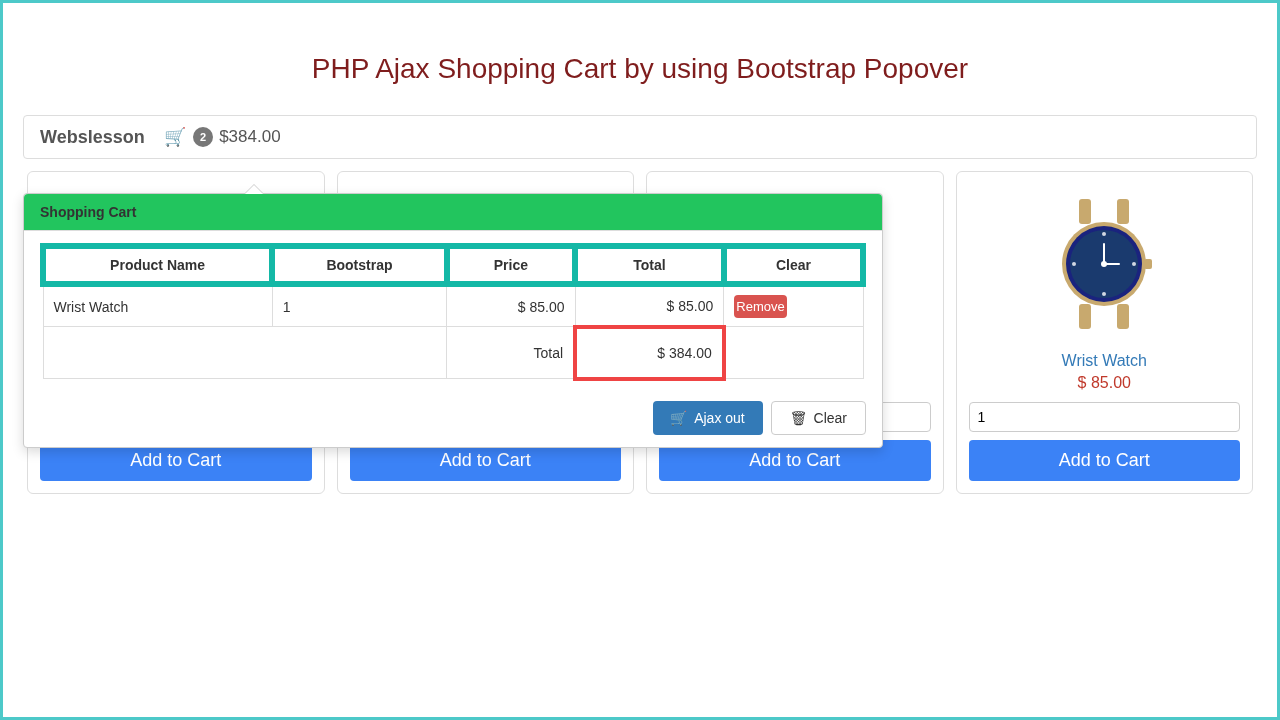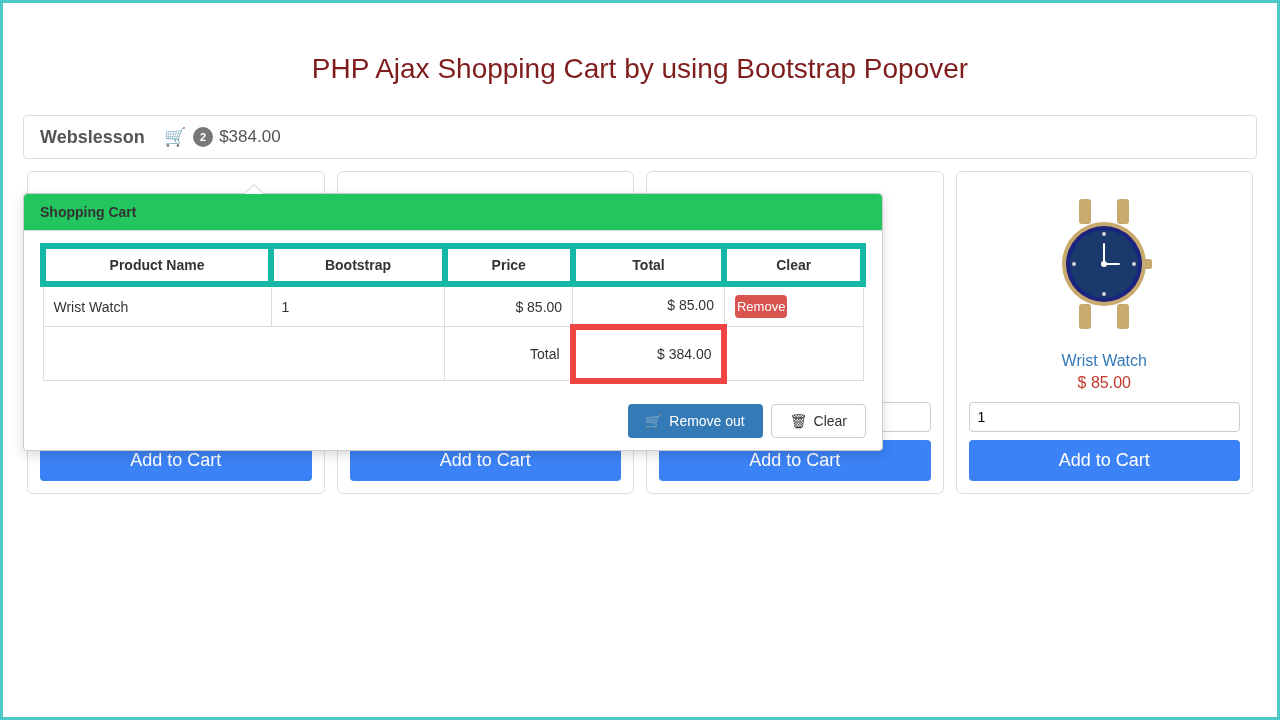--- a/index.html
+++ b/index.html
@@ -269,30 +269,30 @@
       <td class="text-right">$ 85.00</td>
       <td>
         <button class="btn-remove">Remove</button>
       </td>
     </tr>
           </tbody>
         <tfoot>
     <tr>
       <td colspan="2" style="border:1px solid #ddd; padding:8px 10px;"></td>
       <td class="text-right" style="border:1px solid #ddd; padding:8px 10px;">Total</td>
-      <td class="text-right" style="border:6px solid #ef4444; padding:16px 10px;">$ 384.00</td>
+      <td class="text-right" style="border:4px solid #ef4444; padding:16px 10px;">$ 384.00</td>
       <td style="border:1px solid #ddd; padding:8px 10px;"></td>
     </tr>
   </tfoot>
       </table>
     </div>
     <div class="popover-footer">
       <button class="btn-checkout">
         <span>🛒</span>
-        <span>Remove out</span>
+        <span>Ajax out</span>
       </button>
       <button class="btn-clear">
         <span>🗑</span>
         <span>Clear</span>
       </button>
     </div>
   </div>
 
   <div class="products-grid" id="products-grid">
   <div class="product-card">

